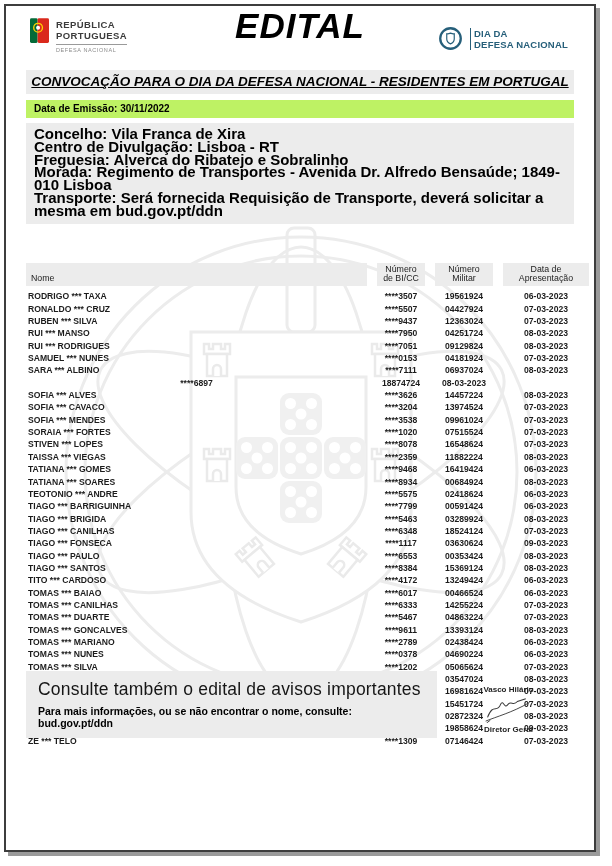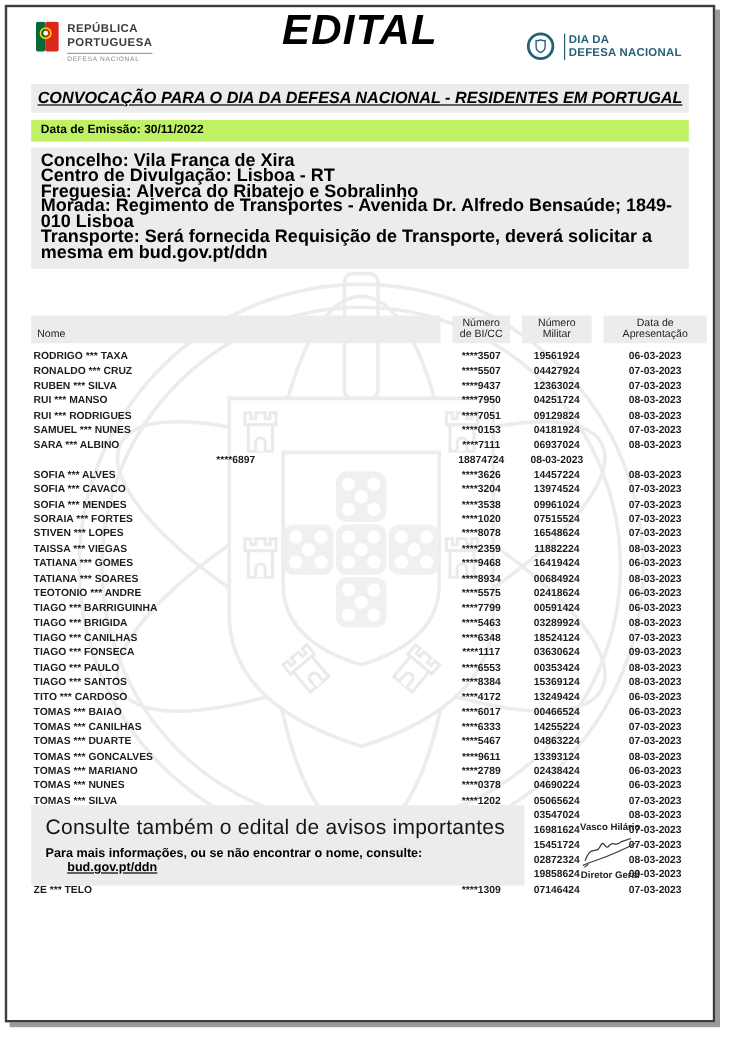--- a/index.html
+++ b/index.html
@@ -45,21 +45,21 @@
   .td { white-space:nowrap; }
   .td.c { text-align:center; }
   .td.nome { padding-left:2px; }
 
   
   .footer { position:absolute; left:20px; right:14px; bottom:9px; z-index:1;
             display:flex; justify-content:space-between; align-items:flex-end; }
   .notice { background:#ececec; width:430px; padding:8px 12px 9px; }
   .notice-title { font-size:17.5px; color:#161616; letter-spacing:.2px; }
   .notice-sub { font-size:10.5px; font-weight:bold; color:#000; margin-top:5px; }
-  .notice-link { text-decoration:underline; color:#000; cursor:pointer;margin-left:18px; }
+  .notice-link { color:#000; cursor:pointer; }
   .signature { width:150px; text-align:center; font-size:8px; font-weight:bold; color:#222; padding-bottom:4px; }
   .signature .scribble { margin:1px auto 2px; display:block; }
 </style>
 </head>
 <body>
 
 <div class="page">
 
   <svg class="watermark" viewBox="0 0 570 505" fill="none">
     <defs>

